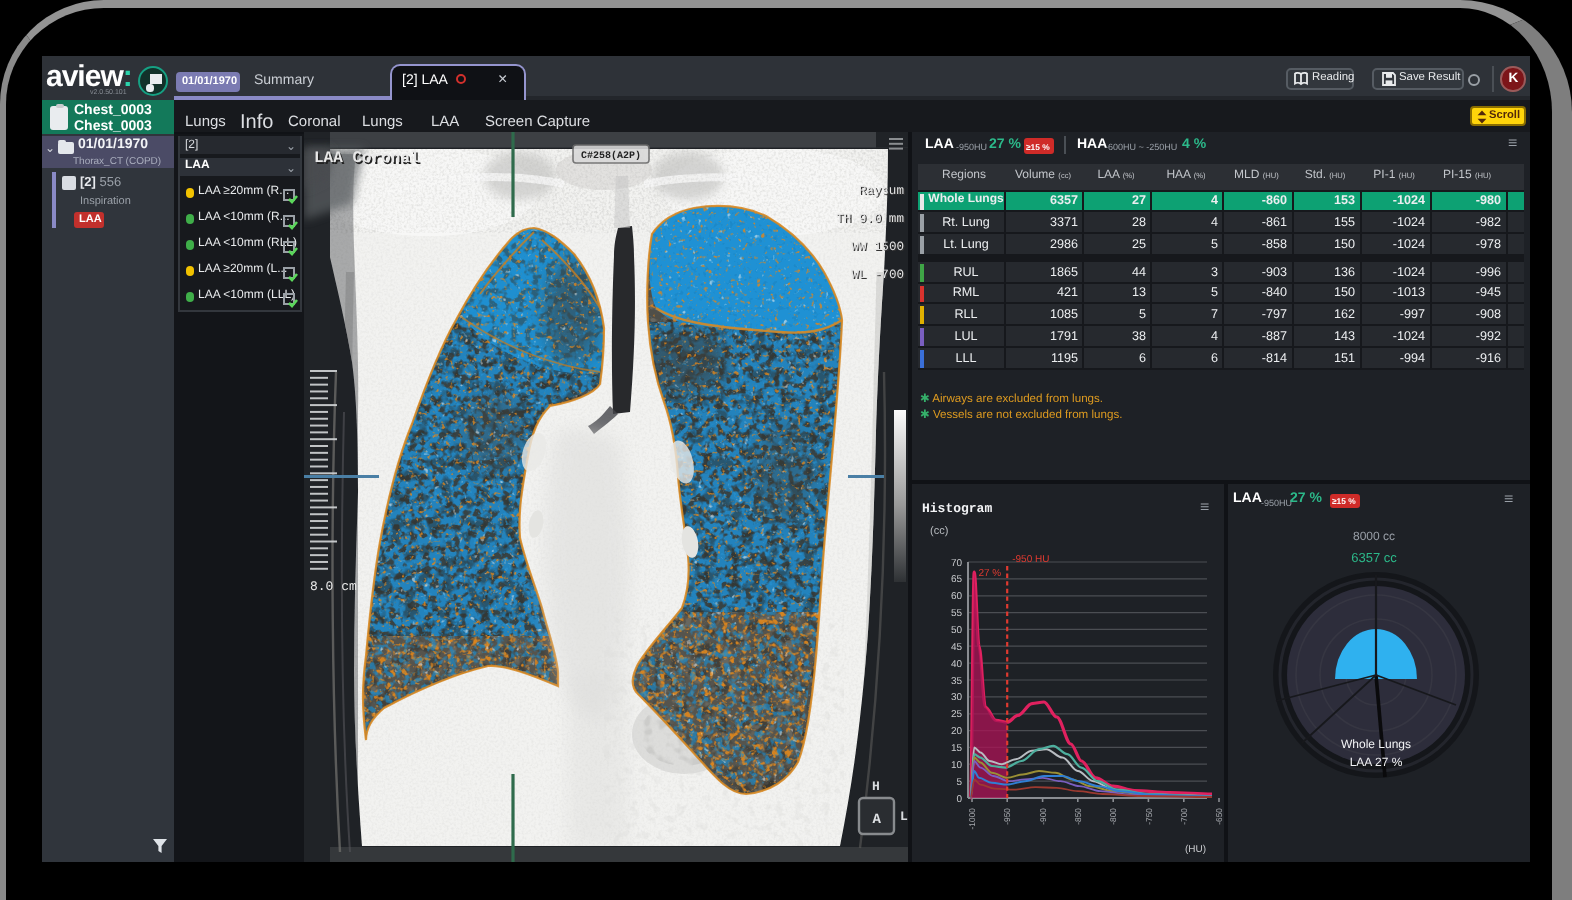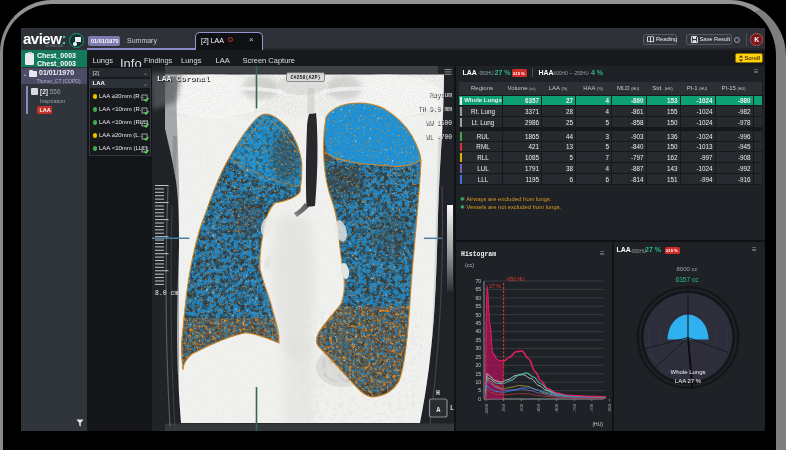--- a/index.html
+++ b/index.html
@@ -58,22 +58,22 @@
         <rect x="1.8" y="4.2" width="3.4" height="2" fill="#e8eaec"></rect>
       </svg>
     </div>
   <div class="abs" style="left:734px;top:36.5px;width:6px;height:6px;border-radius:50%;border:1px solid #9aa0a6;"></div>
   <div class="abs" style="left:745.5px;top:33px;width:1px;height:13px;background:#4a4f55;"></div>
   <div class="abs" style="left:750px;top:33px;width:12.5px;height:12.5px;border-radius:50%;background:#7d1519;border:1px solid #9a5a5a;"></div>
   <div class="txt" style="left:754.3px;top:36px;font-size:6.8px;font-weight:bold;color:#fff;">K</div>
 
   <div class="abs" style="left:87px;top:50.2px;width:678px;height:16.3px;background:#17191d;"></div>
   <div class="txt" style="left:92.5px;top:56px;font-size:7.5px;color:#dcdee2;">Lungs</div>
-  <div class="txt" style="left:120px;top:56px;font-size:13px;color:#dcdee2;">Info</div>
-  <div class="txt" style="left:144px;top:56px;font-size:7.5px;color:#dcdee2;">Findings</div>
+  <div class="txt" style="left:120px;top:56px;font-size:10px;color:#dcdee2;">Info</div>
+  <div class="txt" style="left:144px;top:56px;font-size:7.5px;color:#dcdee2;">Coronal</div>
   <div class="txt" style="left:181px;top:56px;font-size:7.5px;color:#dcdee2;">Lungs</div>
   <div class="txt" style="left:215.5px;top:56px;font-size:7.5px;color:#dcdee2;">LAA</div>
   <div class="txt" style="left:242.5px;top:56px;font-size:7.5px;color:#dcdee2;text-align:right;">Screen Capture</div>
 
   <div class="abs" style="left:21px;top:50.2px;width:66px;height:380.8px;background:#30353c;"></div>
   <div class="abs" style="left:21px;top:50.2px;width:66px;height:17px;background:#13795a;"></div>
   <div class="abs" style="left:25px;top:52.5px;width:9px;height:12px;background:#e9ecef;border-radius:1.5px;"></div>
   <div class="abs" style="left:27.5px;top:51.5px;width:4px;height:2.5px;background:#c8cccf;border-radius:1px;"></div>
   <div class="txt" style="left:37px;top:52px;font-size:7px;font-weight:bold;color:#fff;">Chest_0003</div>
   <div class="txt" style="left:37px;top:59.5px;font-size:7px;font-weight:bold;color:#fff;">Chest_0003</div>

